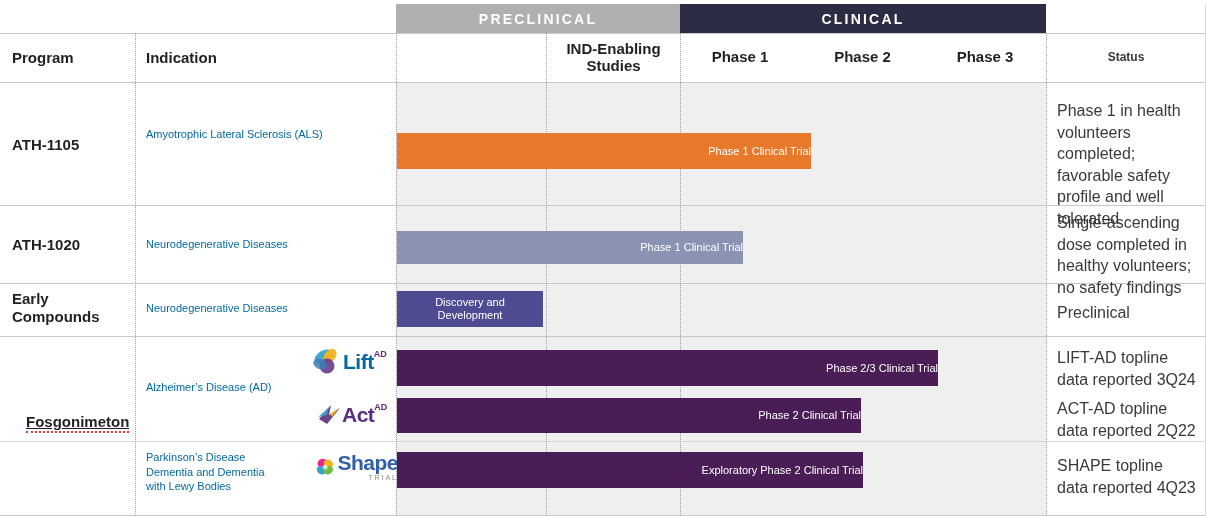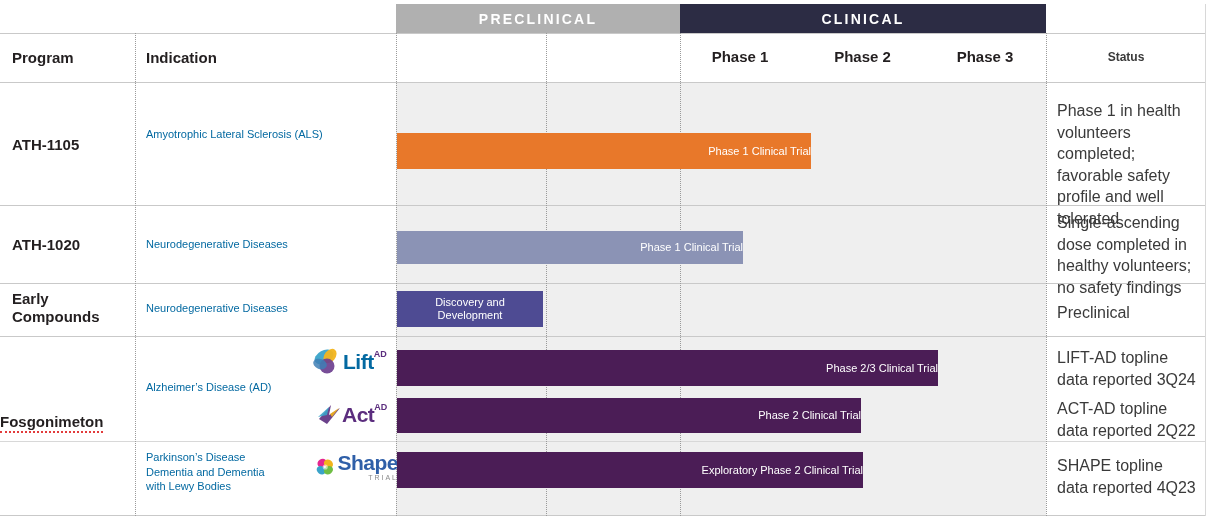--- a/index.html
+++ b/index.html
@@ -50,20 +50,26 @@
 
 <div id="pipeline">
 
   <div class="band preclinical">PRECLINICAL</div>
   <div class="band clinical">CLINICAL</div>
 
   <div class="phase-bg" style="left:396px;top:82px;width:650px;height:434px;"></div>
 
   <div class="hdr-cell left" style="left:12px;top:33px;width:120px;">Program</div>
   <div class="hdr-cell left" style="left:146px;top:33px;width:230px;">Indication</div>
+  <div class="hdr-cell center" style="left:547px;top:33px;width:133px;">
+    <span>
+      <span>IND-Enabling</span><br>
+      <span>Studies</span>
+    </span>
+  </div>
   <div class="hdr-cell center" style="left:681px;top:33px;width:118px;">Phase 1</div>
   <div class="hdr-cell center" style="left:800px;top:33px;width:125px;">Phase 2</div>
   <div class="hdr-cell center" style="left:925px;top:33px;width:120px;">Phase 3</div>
   <div class="hdr-cell status" style="left:1046px;top:33px;width:160px;">Status</div>
 
   <div class="hline" style="top:33px;"></div>
   <div class="hline" style="top:82px;"></div>
   <div class="hline" style="top:205px;"></div>
   <div class="hline" style="top:283px;"></div>
   <div class="hline" style="top:336px;"></div>
@@ -93,21 +99,21 @@
   </div>
   <div class="indic" style="left:146px;top:301px;width:235px;">Neurodegenerative Diseases</div>
   <div class="bar center" style="left:397px;top:291px;width:146px;height:36px;background:#4e4b93;">
     <span>
       <span>Discovery and</span><br>
       <span>Development</span>
     </span>
   </div>
   <div class="status" style="left:1057px;top:302px;width:140px;">Preclinical</div>
 
-  <div class="prog" style="left:0;top:413px;width:130px;">
+  <div class="prog" style="left:26px;top:413px;width:130px;text-decoration:underline;">
     <span class="spell">Fosgonimeton</span>
   </div>
 
   <div class="indic" style="left:146px;top:380px;width:240px;">Alzheimer’s Disease (AD)</div>
 
   <div class="logo" style="left:312px;top:347px;width:82px;height:30px;">
     <svg width="30" height="28" viewBox="0 0 30 28">
       <ellipse cx="12" cy="9" rx="10" ry="6.5" fill="#3aa3c9" transform="rotate(-28 12 9)" opacity="0.95"></ellipse>
       <ellipse cx="18" cy="8" rx="8" ry="5.5" fill="#f2b41c" transform="rotate(-52 18 8)" opacity="0.95"></ellipse>
       <circle cx="15" cy="18" r="7.5" fill="#6c3f8f" opacity="0.92"></circle>

